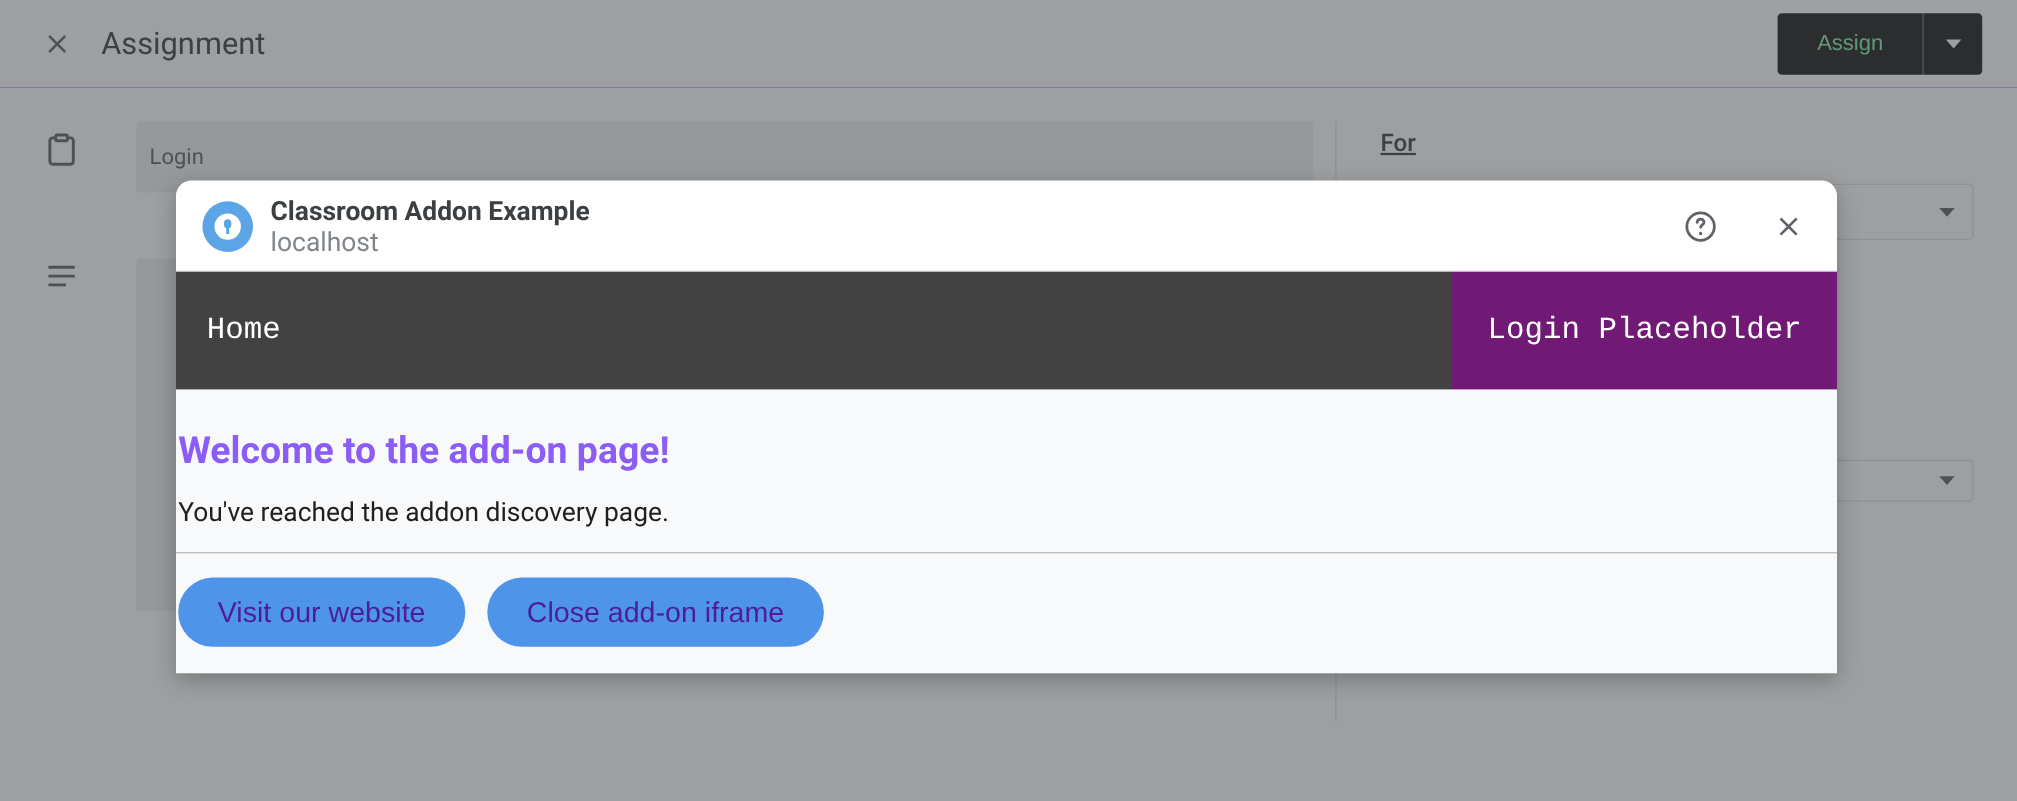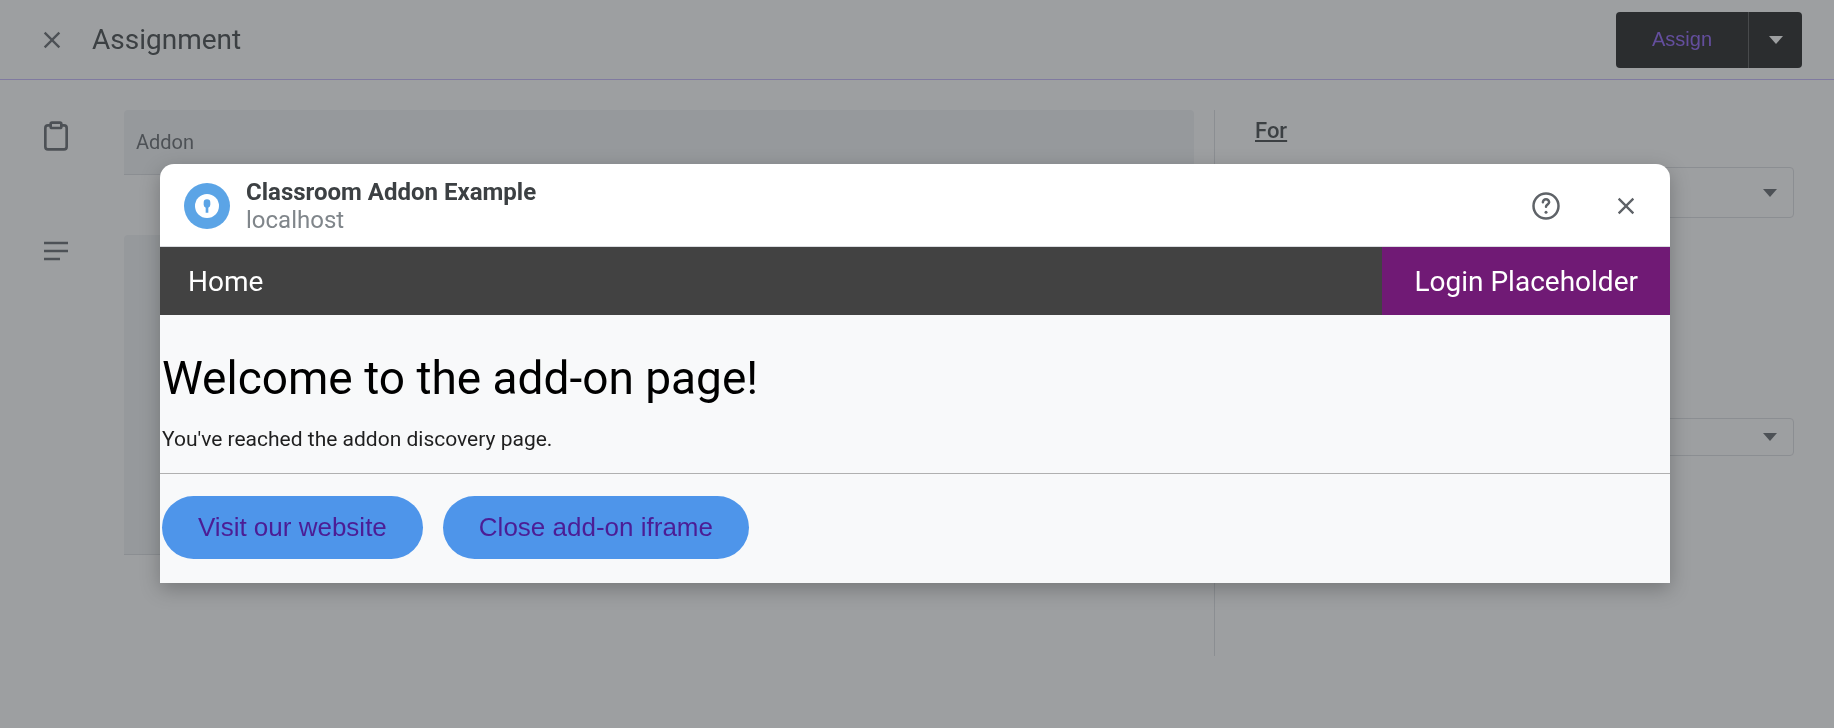--- a/index.html
+++ b/index.html
@@ -48,21 +48,21 @@
 
     .bg-spacer { flex: 1; }
 
     .assign-btn {
       display: flex;
       height: 56px;
     }
 
     .assign-main {
       background: #1a1a1a;
-      color: #8b5cf6;
+      color: #86efac;
       border: none;
       font-size: 20px;
       padding: 0 36px;
       display: flex;
       align-items: center;
       border-radius: 4px 0 0 4px;
       cursor: pointer;
     }
 
     .assign-dropdown {
@@ -250,21 +250,22 @@
       border-top: 1px solid #dadce0;
     }
 
     .iframe-content {
       background: #f8f9fa;
       padding: 0;
     }
 
     .nav-bar {
       display: flex;
-      height: 68px;
+      height: 107px;
+      font-family: Liberation Mono, monospace;
     }
 
     .nav-home {
       background: #424242;
       color: #fff;
       font-size: 28px;
       padding: 0 28px;
       flex: 1;
       display: flex;
       align-items: center;
@@ -279,28 +280,28 @@
       display: flex;
       align-items: center;
       cursor: pointer;
     }
 
     .content-area {
       padding: 36px 0 24px;
     }
 
     .welcome-heading {
-      font-size: 46px;
-      font-weight: 400;
-      color: #000000;
+      font-size: 34px;
+      font-weight: 700;
+      color: #8b5cf6;
       padding: 0 2px 22px;
     }
 
     .discovery-text {
-      font-size: 21px;
+      font-size: 24px;
       color: #1f1f1f;
       padding: 0 2px 22px;
     }
 
     .content-hr {
       border: none;
       border-top: 1px solid #b0b0b0;
       margin: 0 0 22px;
     }
 
@@ -350,21 +351,21 @@
 
   <div class="bg-body">
     <div class="left-col">
 
       <div class="title-row">
         <div class="icon-col clipboard-icon">
           <svg width="32" height="32" viewBox="0 0 24 24">
               <path fill="none" stroke="currentColor" stroke-width="2" d="M16 4h2a2 2 0 012 2v14a2 2 0 01-2 2H6a2 2 0 01-2-2V6a2 2 0 012-2h2M9 2h6a1 1 0 011 1v2a1 1 0 01-1 1H9a1 1 0 01-1-1V3a1 1 0 011-1z"></path>
             </svg>
         </div>
-        <div class="title-field">Addon</div>
+        <div class="title-field">Login</div>
       </div>
 
       <div class="desc-row">
         <div class="icon-col desc-icon">
           <svg width="32" height="32" viewBox="0 0 24 24">
               <path fill="currentColor" d="M3 17h12v2H3zM3 11h18v2H3zM3 5h18v2H3z"></path>
             </svg>
         </div>
         <div class="desc-field"></div>
       </div>

